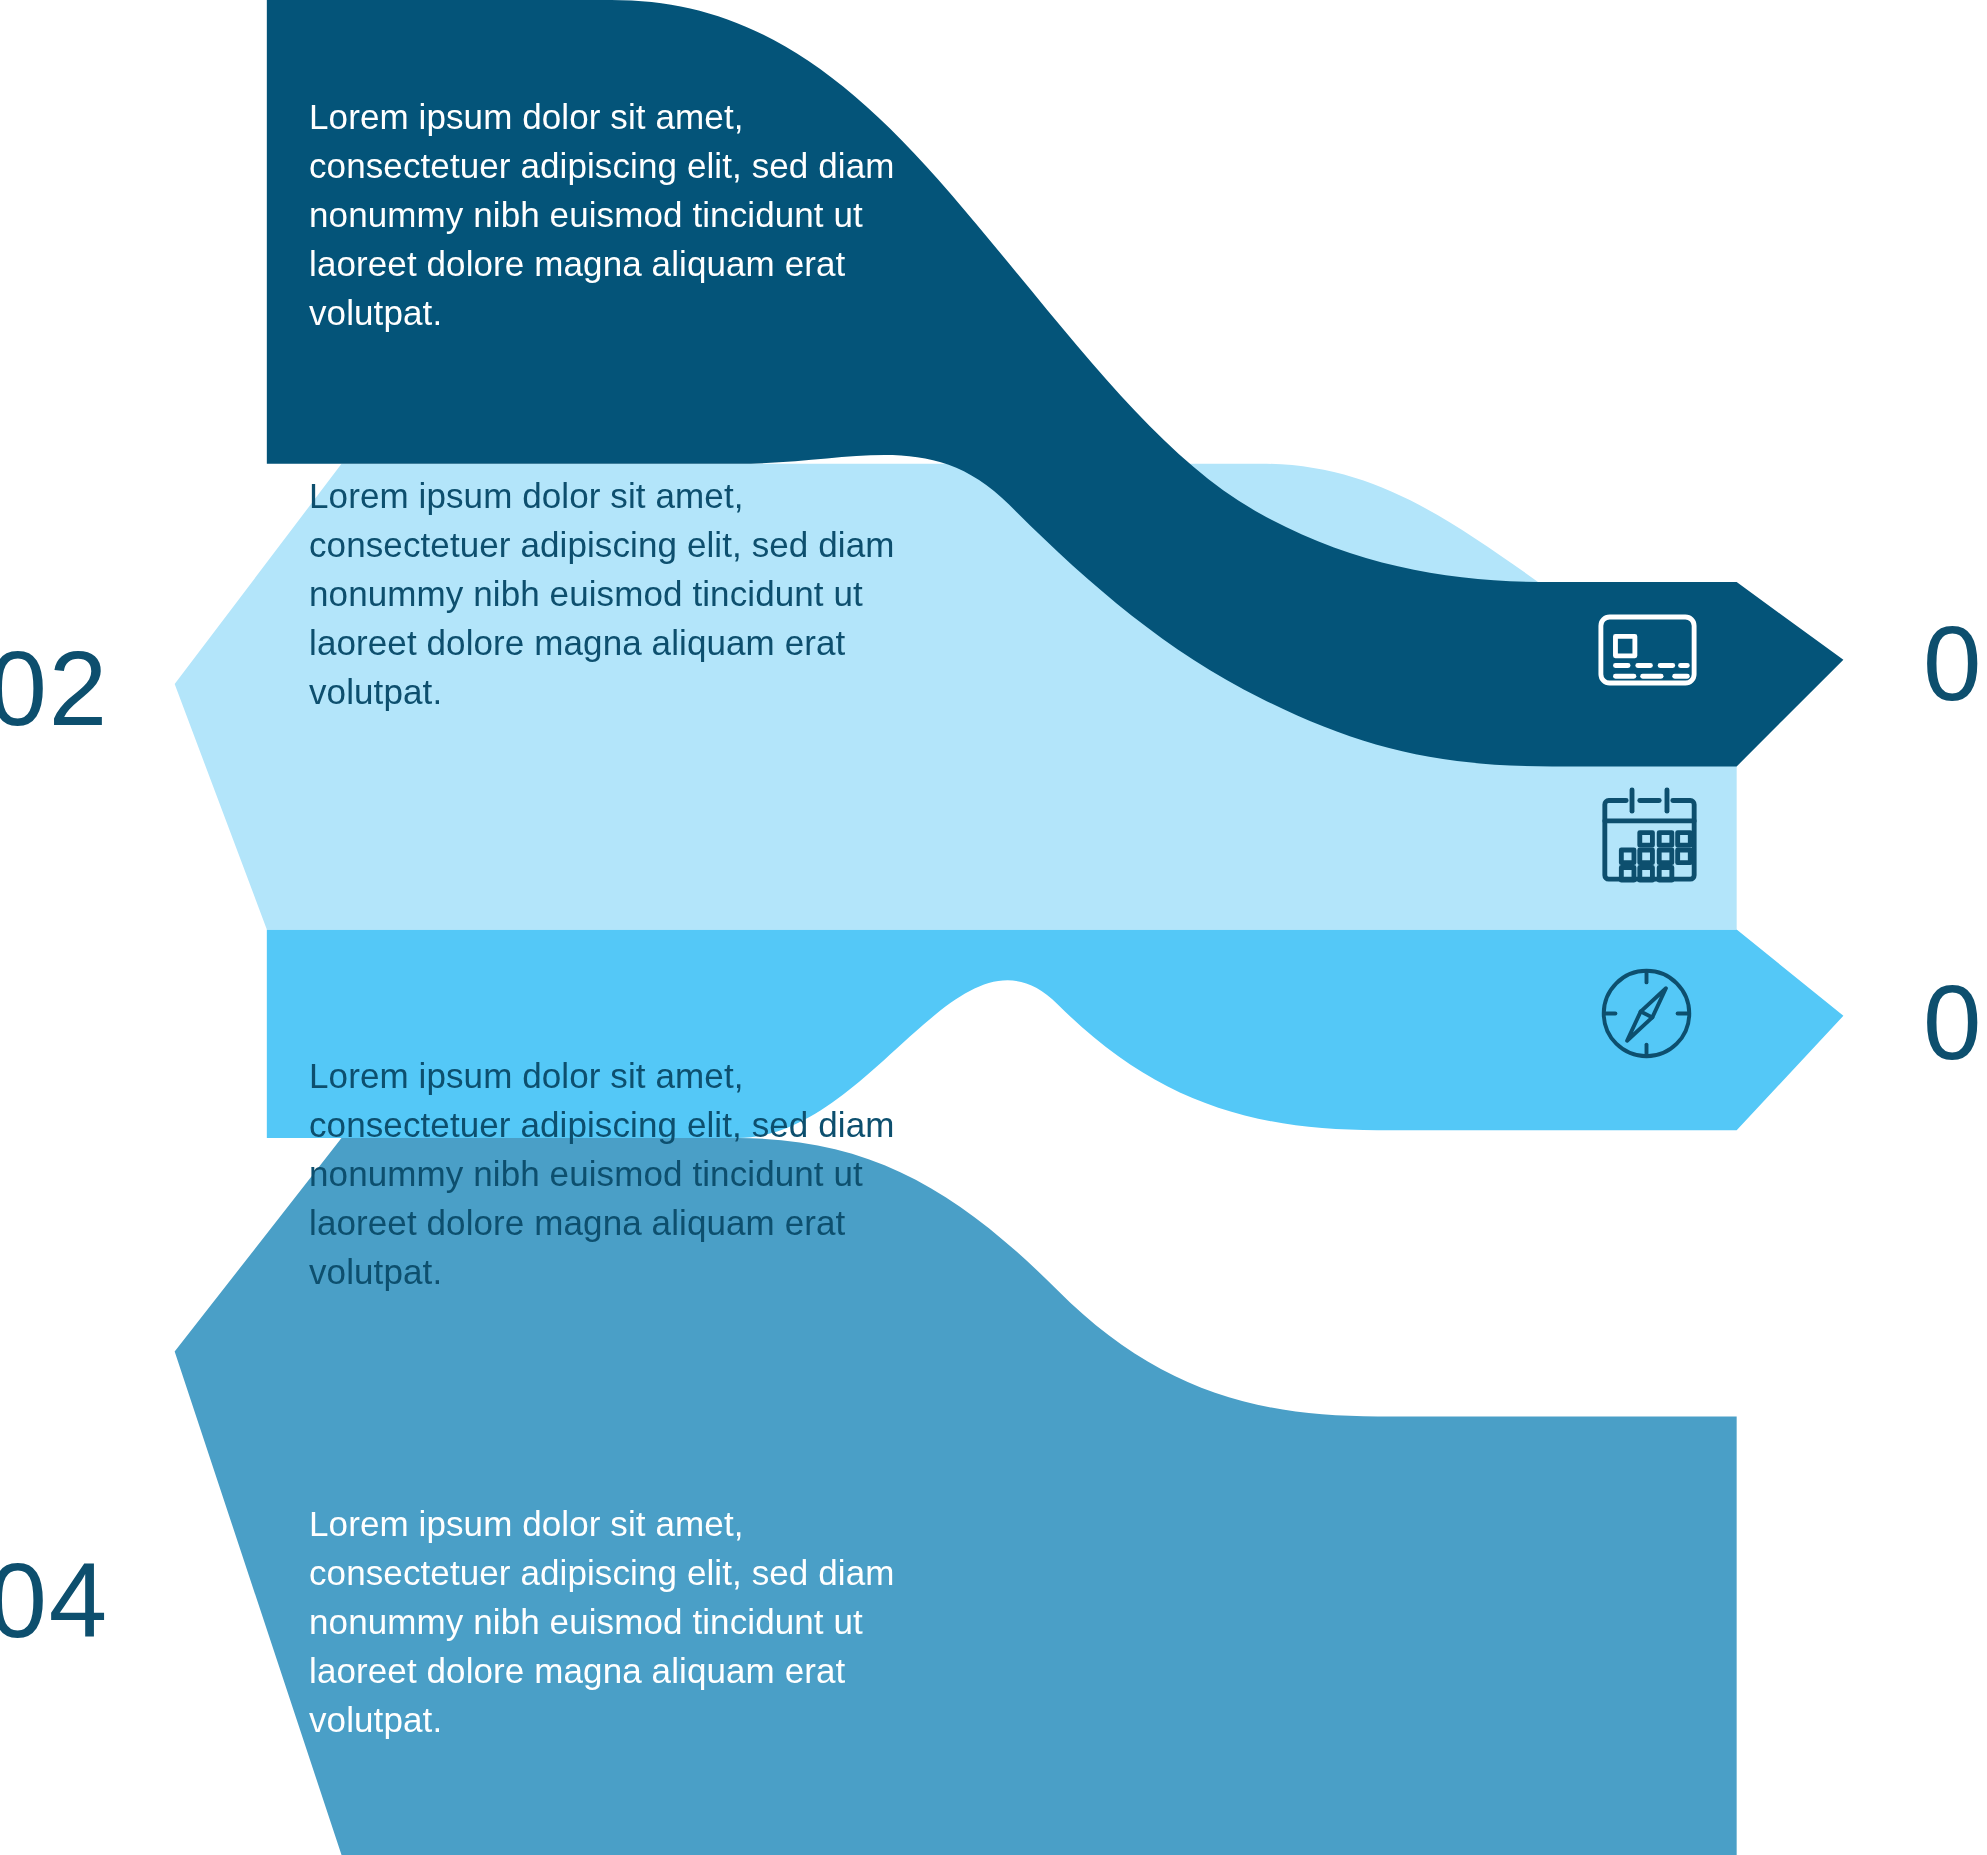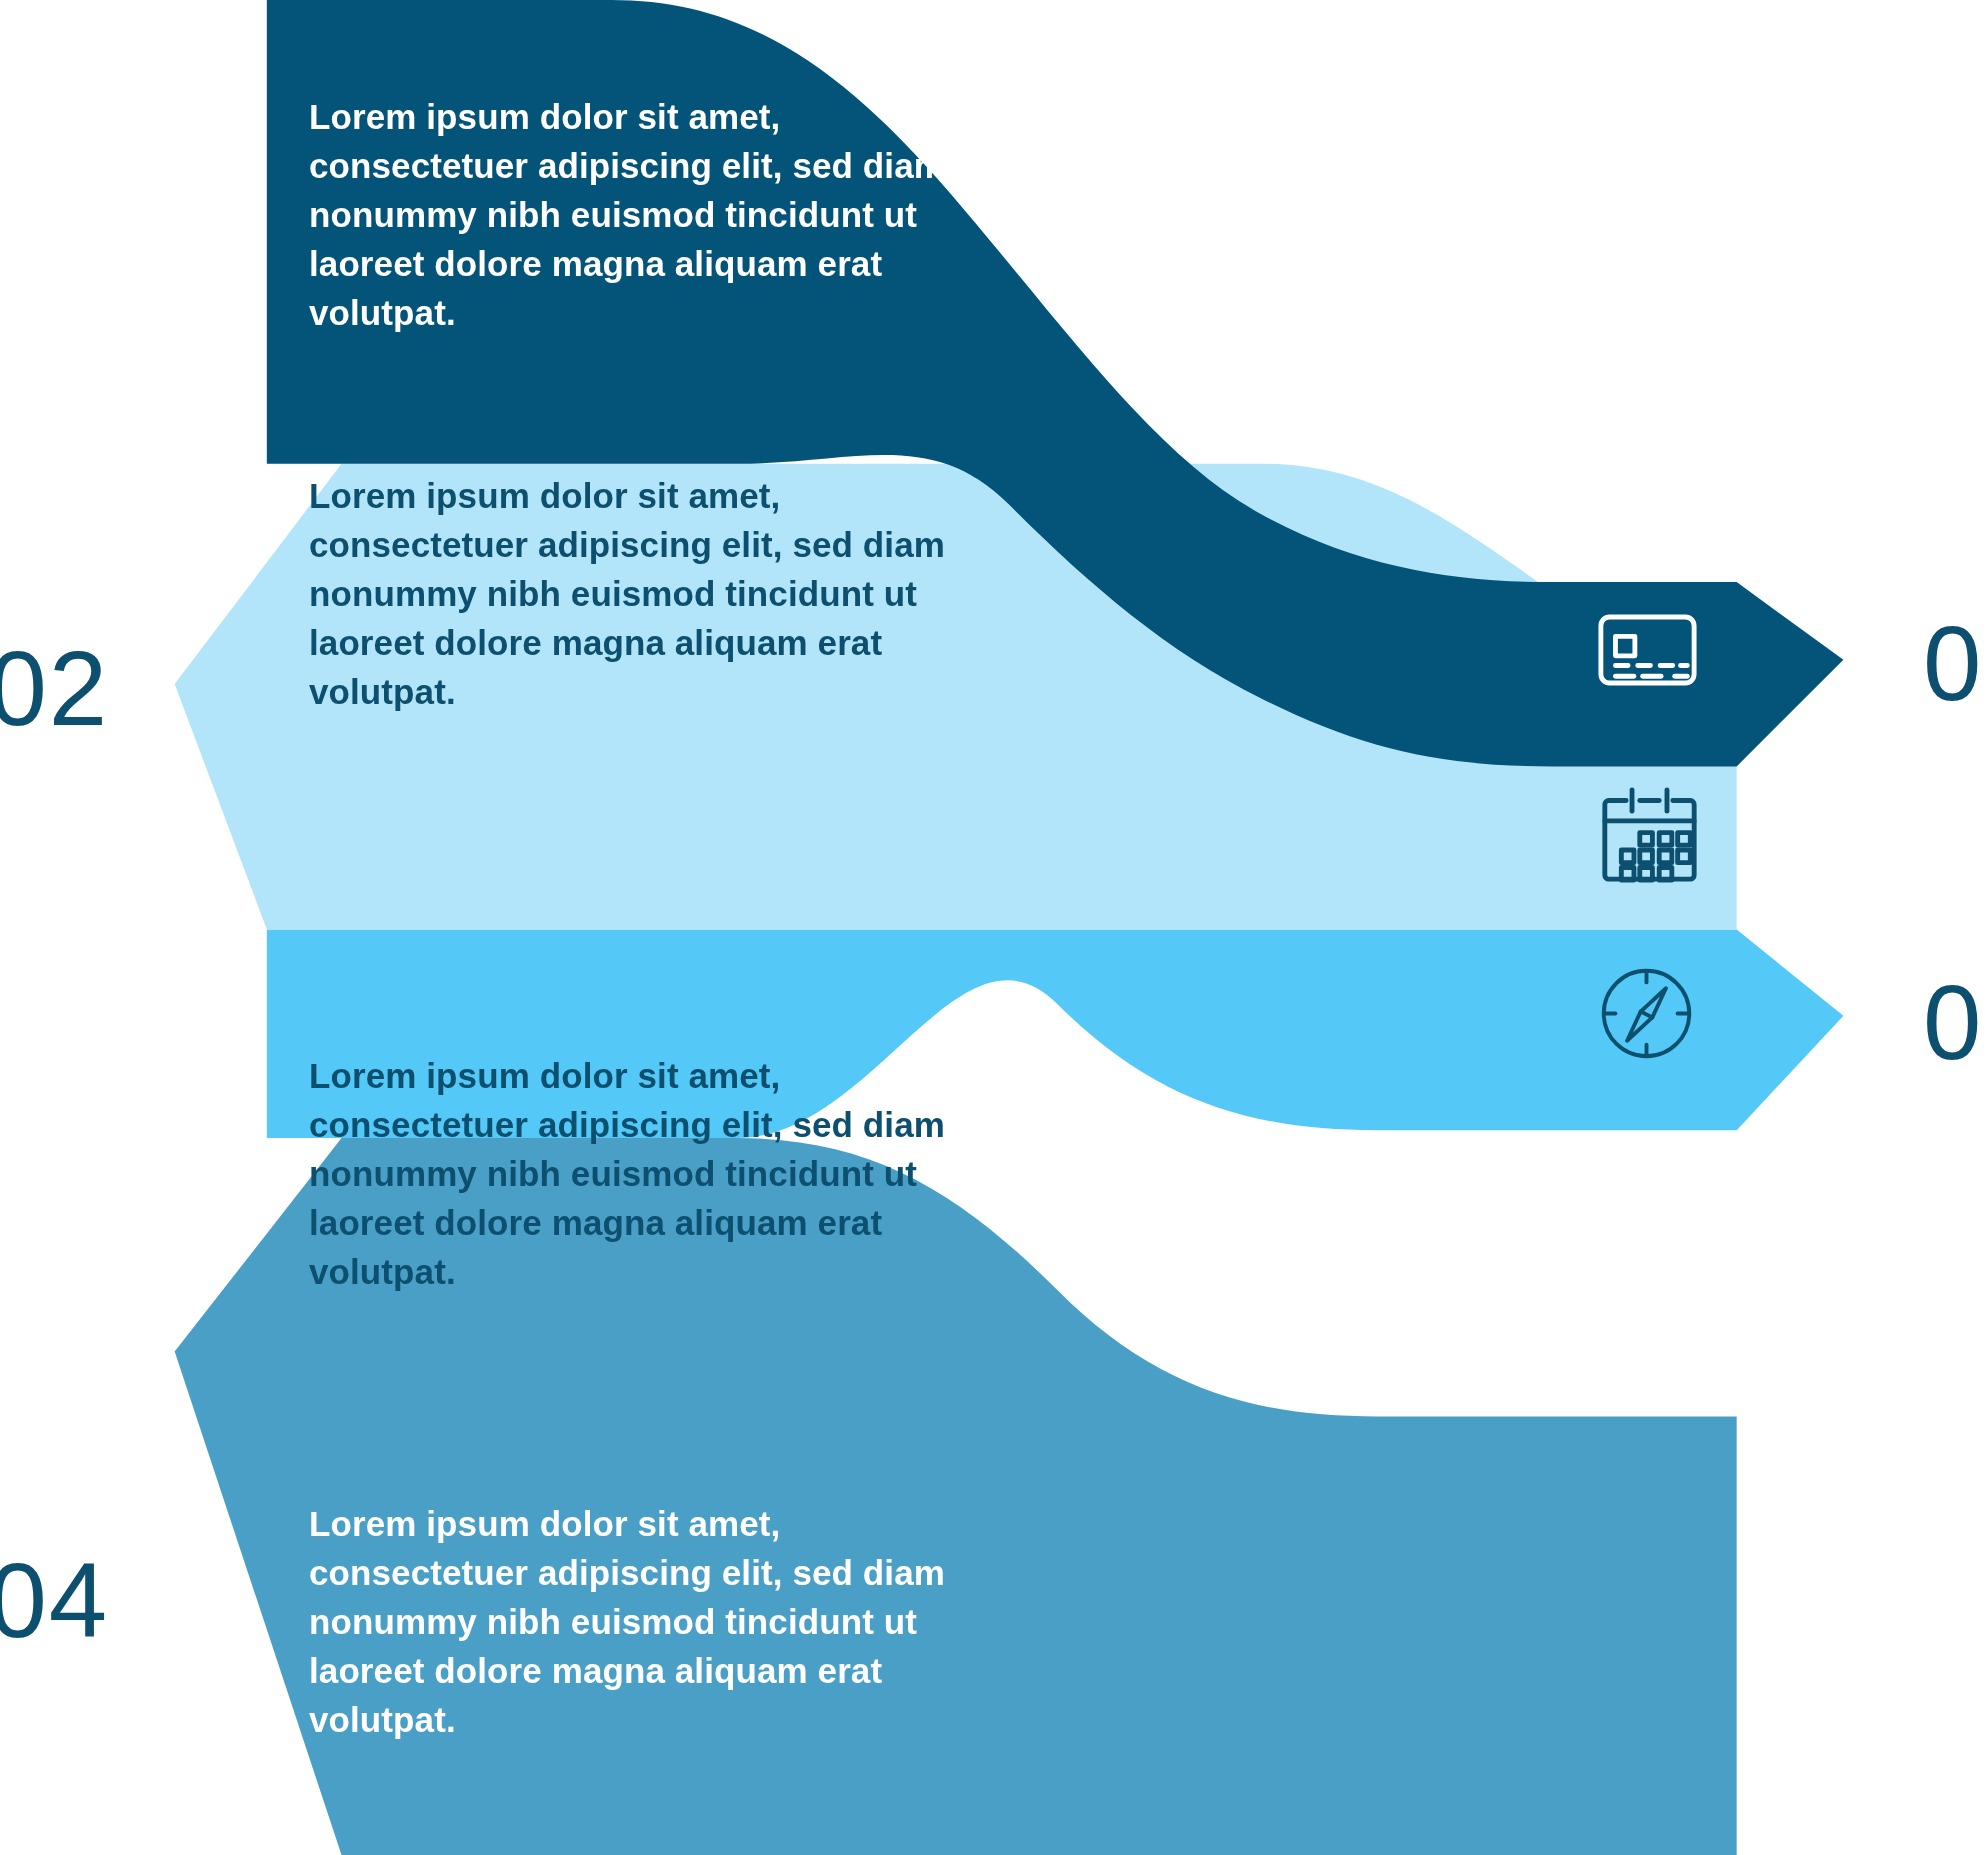--- a/index.html
+++ b/index.html
@@ -22,21 +22,21 @@
   #ribbons {
     position: absolute;
     left: 0;
     top: 0;
     width: 1987px;
     height: 1855px;
   }
   .band-text {
     position: absolute;
     font-family: "Liberation Sans", sans-serif;
-    font-weight: 700;
+    font-weight: 400;
     font-size: 35px;
     line-height: 49px;
     letter-spacing: 0.1px;
     white-space: pre-line;
   }
   .num {
     position: absolute;
     font-family: "Liberation Sans", sans-serif;
     font-weight: 300;
     font-size: 105px;

